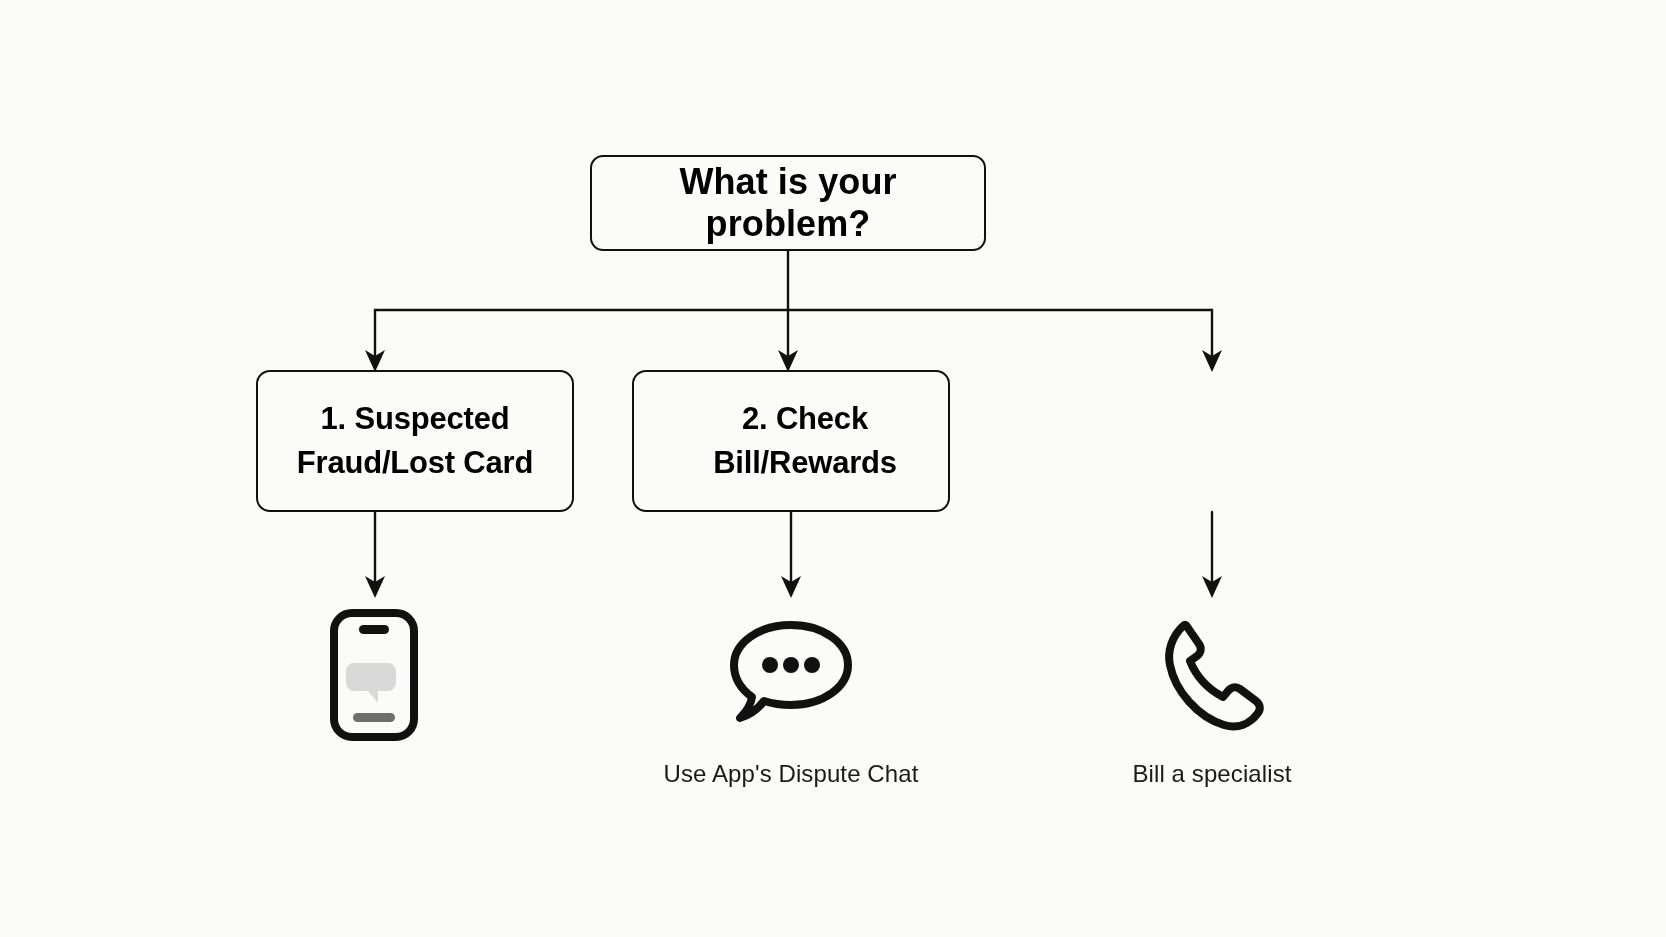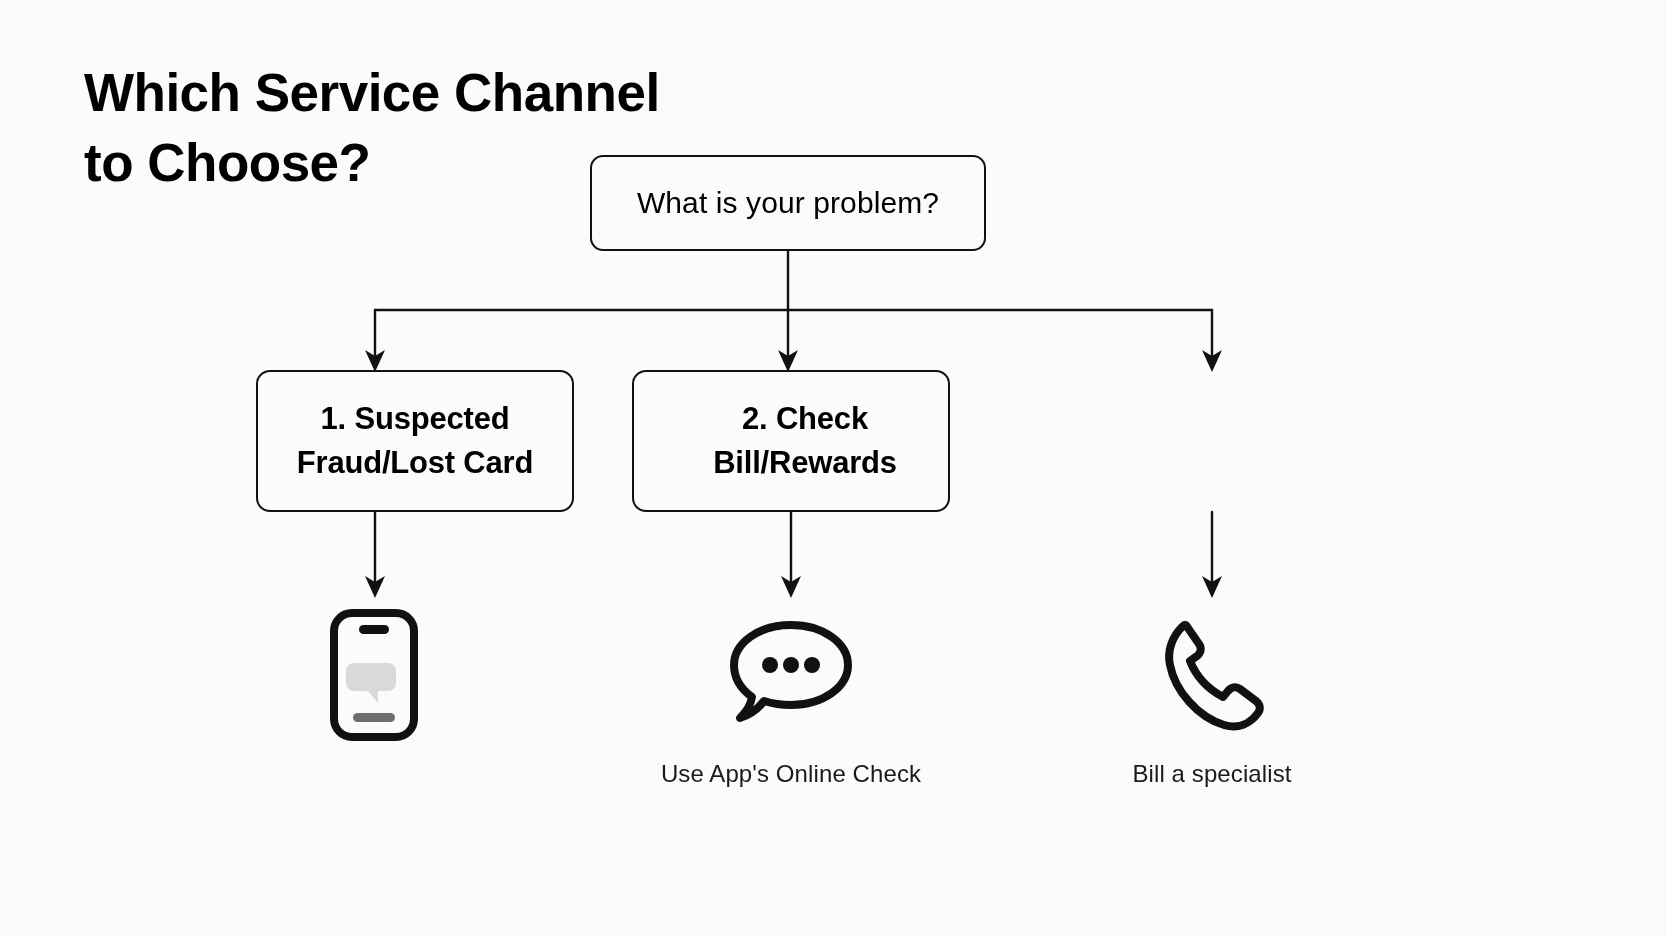--- a/index.html
+++ b/index.html
@@ -59,22 +59,22 @@
     text-align: center;
     color: #000000;
   }
 
   #root-node {
     left: 590px;
     top: 155px;
     width: 396px;
     height: 96px;
     border-radius: 13px;
-    font-size: 30px;
-    font-weight: 400;
+    font-size: 36px;
+    font-weight: 700;
     letter-spacing: 0.1px;
     justify-content: center;
   }
 
   .branch-node {
     top: 370px;
     height: 142px;
     font-size: 31px;
     font-weight: 700;
     line-height: 1.42;
@@ -112,22 +112,20 @@
   }
   #caption-1 { left: 164px; }
   #caption-2 { left: 581px; }
   #caption-3 { left: 1002px; }
 </style>
 </head>
 <body>
 
 <div id="stage">
 
-  <div id="title">Which Service Channel
-to Choose?</div>
 
   <svg id="wires" viewBox="0 0 1666 937" width="1666" height="937" xmlns="http://www.w3.org/2000/svg">
     <g fill="none" stroke="#111111" stroke-width="2.4" stroke-linecap="round" stroke-linejoin="round">
 
       <path d="M 788 251 L 788 310"></path>
 
       <path d="M 375 310 L 1212 310"></path>
 
       <path d="M 375 310 Q 375 310 375 312 L 375 355"></path>
 
@@ -187,16 +185,16 @@
 
   <div class="icon-wrap" id="icon-wrap-3">
     <svg width="112" height="124" viewBox="0 0 112 124" xmlns="http://www.w3.org/2000/svg">
       <path d="M 26 14 C 16 24 11 38 14 52 C 19 78 42 104 68 112
                C 82 116 94 111 102 100 C 105 96 104 91 100 88 L 84 76
                C 80 73 75 74 72 78 L 67 84 C 52 76 40 63 34 48 L 41 43
                C 45 40 46 35 43 31 L 32 15 C 30 11 29 11 26 14 Z" fill="none" stroke="#111111" stroke-width="8" stroke-linejoin="round" stroke-linecap="round"></path>
     </svg>
   </div>
 
-  <div class="caption" id="caption-2">Use App's Online Check</div>
+  <div class="caption" id="caption-2">Use App's Dispute Chat</div>
   <div class="caption" id="caption-3">Bill a specialist</div>
 
 </div>
 
 </body></html>

